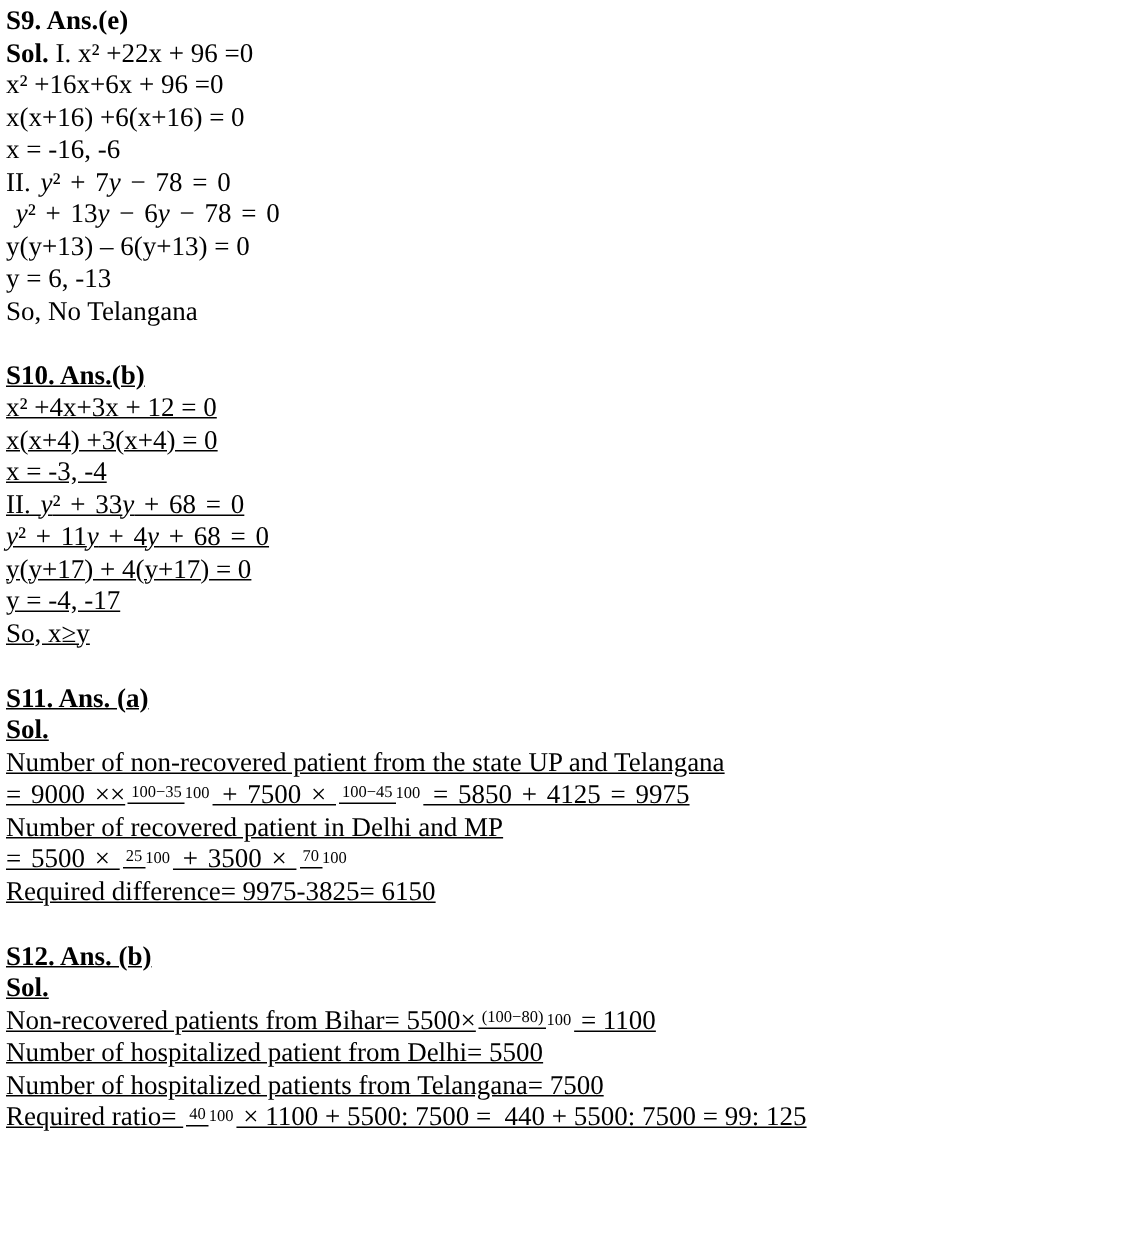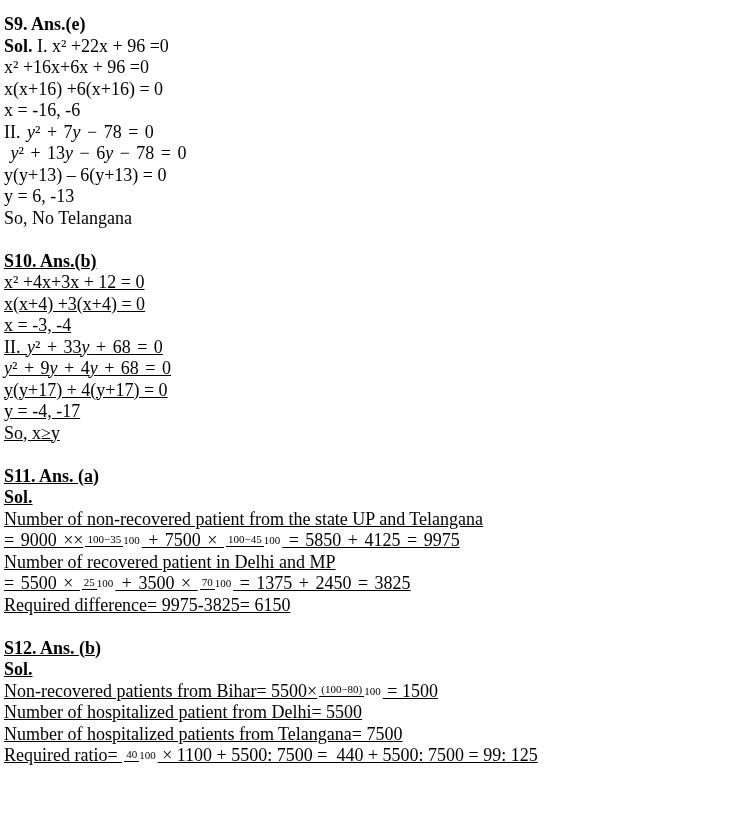--- a/index.html
+++ b/index.html
@@ -11,21 +11,21 @@
     width: 752px;
     height: 823px;
     box-sizing: border-box;
     overflow: hidden;
     color: #000000;
     font-family: "Liberation Serif", "DejaVu Serif", serif;
     font-size: 18px;
     line-height: 21.5px;
   }
   main.doc {
-    padding: 14px 6px 0 4px;
+    padding: 3px 6px 0 4px;
   }
   section.solution-section {
     margin: 0;
   }
   section.solution-section + section.solution-section {
     margin-top: 21.5px;
     text-decoration: underline;
   }
   .answer-header {
     font-weight: 700;
@@ -75,35 +75,35 @@
       <div class="solution-line"><span class="">y(y+13) – 6(y+13) = 0</span></div>
       <div class="solution-line"><span class="">y = 6, -13</span></div>
       <div class="solution-line"><span class="">So, No Telangana</span></div>
     </section>
     <section class="solution-section">
       <div class="answer-header">S10. Ans.(b)</div>
       <div class="solution-line"><span class="">x² +4x+3x + 12 = 0</span></div>
       <div class="solution-line"><span class="">x(x+4) +3(x+4) = 0</span></div>
       <div class="solution-line"><span class="">x = -3, -4</span></div>
       <div class="solution-line math"><span class="">II. </span><span class="seg-i">y</span><span class="">² + 33</span><span class="seg-i">y</span><span class=""> + 68 = 0</span></div>
-      <div class="solution-line math"><span class="seg-i">y</span><span class="">² + 9</span><span class="seg-i">y</span><span class=""> + 4</span><span class="seg-i">y</span><span class=""> + 68 = 0</span></div>
+      <div class="solution-line math"><span class="seg-i">y</span><span class="">² + 11</span><span class="seg-i">y</span><span class=""> + 4</span><span class="seg-i">y</span><span class=""> + 68 = 0</span></div>
       <div class="solution-line"><span class="">y(y+17) + 4(y+17) = 0</span></div>
       <div class="solution-line"><span class="">y = -4, -17</span></div>
       <div class="solution-line"><span class="">So, x≥y</span></div>
     </section>
     <section class="solution-section">
       <div class="answer-header">S11. Ans. (a)</div>
       <div class="solution-line"><span class="seg-b ">Sol.</span></div>
       <div class="solution-line"><span class="">Number of non-recovered patient from the state UP and Telangana</span></div>
       <div class="solution-line math"><span class="">= 9000 ××</span><span class="frac"><span class="num">100−35</span><span class="den">100</span></span><span class=""> + 7500 × </span><span class="frac"><span class="num">100−45</span><span class="den">100</span></span><span class=""> = 5850 + 4125 = 9975</span></div>
       <div class="solution-line"><span class="">Number of recovered patient in Delhi and MP</span></div>
-      <div class="solution-line math"><span class="">= 5500 × </span><span class="frac"><span class="num">25</span><span class="den">100</span></span><span class=""> + 3500 × </span><span class="frac"><span class="num">70</span><span class="den">100</span></span><span class=""> = 1375 + 2450 = 3825</span></div>
+      <div class="solution-line math"><span class="">= 5500 × </span><span class="frac"><span class="num">25</span><span class="den">100</span></span><span class=""> + 3500 × </span><span class="frac"><span class="num">70</span><span class="den">100</span></span></div>
       <div class="solution-line"><span class="">Required difference= 9975-3825= 6150</span></div>
     </section>
     <section class="solution-section">
       <div class="answer-header">S12. Ans. (b)</div>
       <div class="solution-line"><span class="seg-b ">Sol.</span></div>
-      <div class="solution-line"><span class="">Non-recovered patients from Bihar= 5500×</span><span class="frac"><span class="num">(100−80)</span><span class="den">100</span></span><span class=""> = 1500</span></div>
+      <div class="solution-line"><span class="">Non-recovered patients from Bihar= 5500×</span><span class="frac"><span class="num">(100−80)</span><span class="den">100</span></span><span class=""> = 1100</span></div>
       <div class="solution-line"><span class="">Number of hospitalized patient from Delhi= 5500</span></div>
       <div class="solution-line"><span class="">Number of hospitalized patients from Telangana= 7500</span></div>
       <div class="solution-line"><span class="">Required ratio= </span><span class="frac"><span class="num">40</span><span class="den">100</span></span><span class=""> × 1100 + 5500: 7500 =  440 + 5500: 7500 = 99: 125</span></div>
     </section>
   </main>
 
 </body></html>

